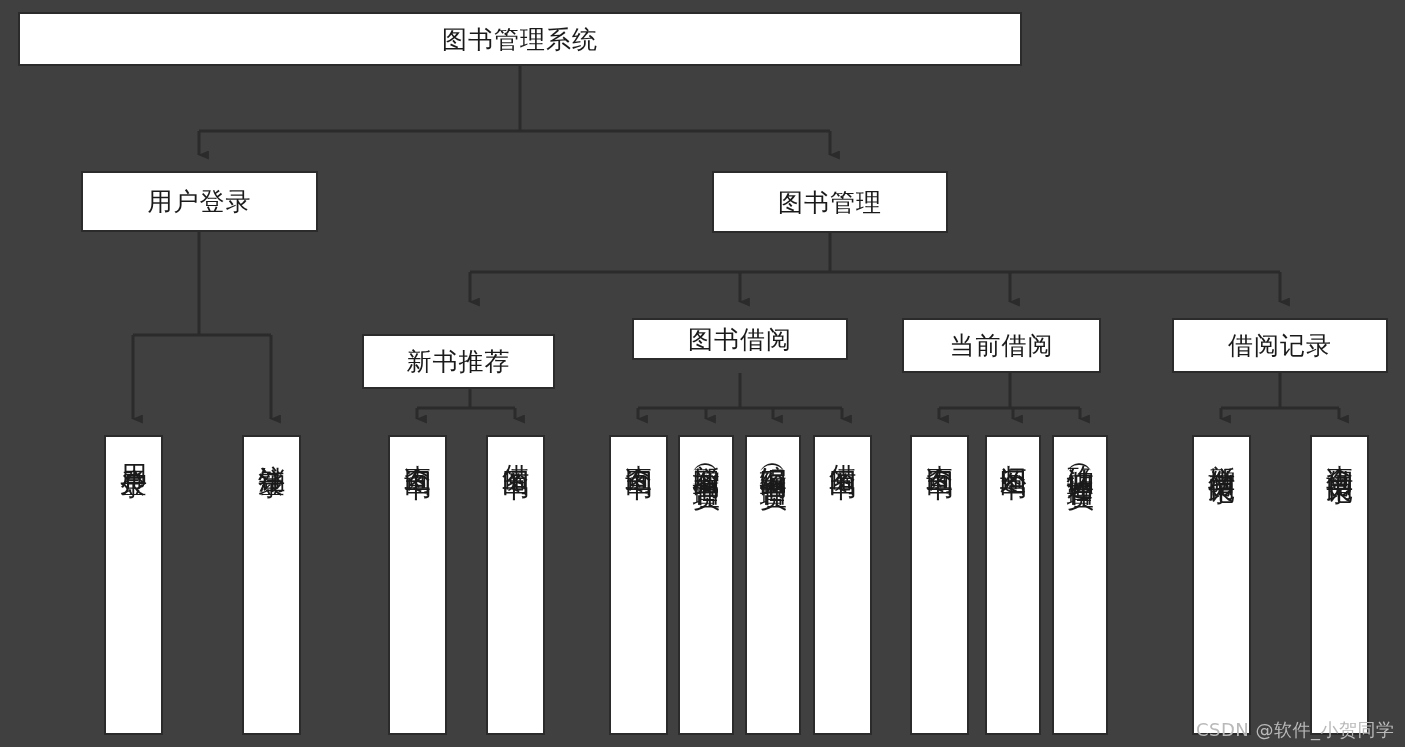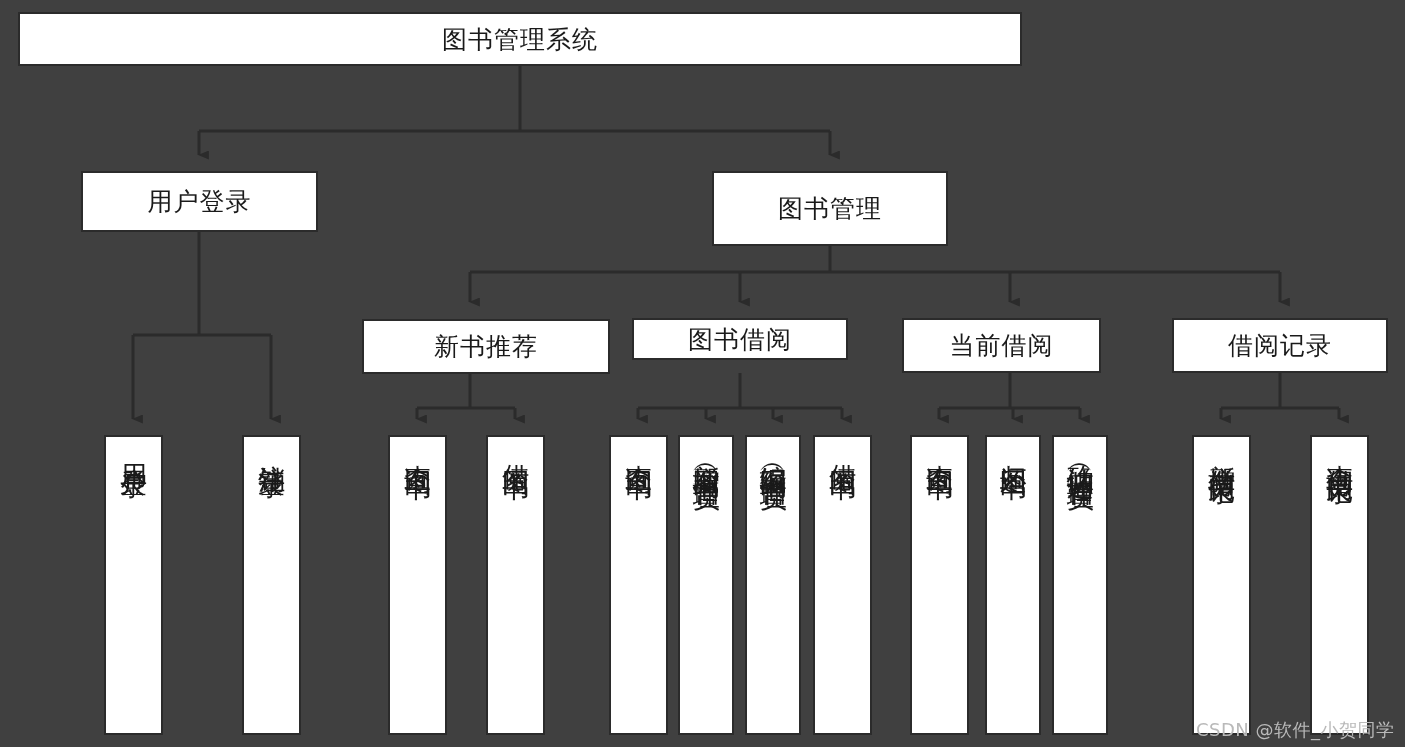--- a/index.html
+++ b/index.html
@@ -127,25 +127,25 @@
     </g>
   </svg>
 
   <div class="node root horiz" style="left:18px; top:12px; width:1004px; height:54px;">
     <span class="node-label">图书管理系统</span>
   </div>
 
   <div class="node horiz" style="left:81px; top:171px; width:237px; height:61px;">
     <span class="node-label">用户登录</span>
   </div>
-  <div class="node horiz" style="left:712px; top:171px; width:236px; height:75px;">
+  <div class="node horiz" style="left:712px; top:171px; width:236px; height:62px;">
     <span class="node-label">图书管理</span>
   </div>
 
-  <div class="node horiz" style="left:362px; top:319px; width:248px; height:55px;">
+  <div class="node horiz" style="left:362px; top:334px; width:193px; height:55px;">
     <span class="node-label">新书推荐</span>
   </div>
   <div class="node horiz" style="left:632px; top:318px; width:216px; height:42px;">
     <span class="node-label">图书借阅</span>
   </div>
   <div class="node horiz" style="left:902px; top:318px; width:199px; height:55px;">
     <span class="node-label">当前借阅</span>
   </div>
   <div class="node horiz" style="left:1172px; top:318px; width:216px; height:55px;">
     <span class="node-label">借阅记录</span>

